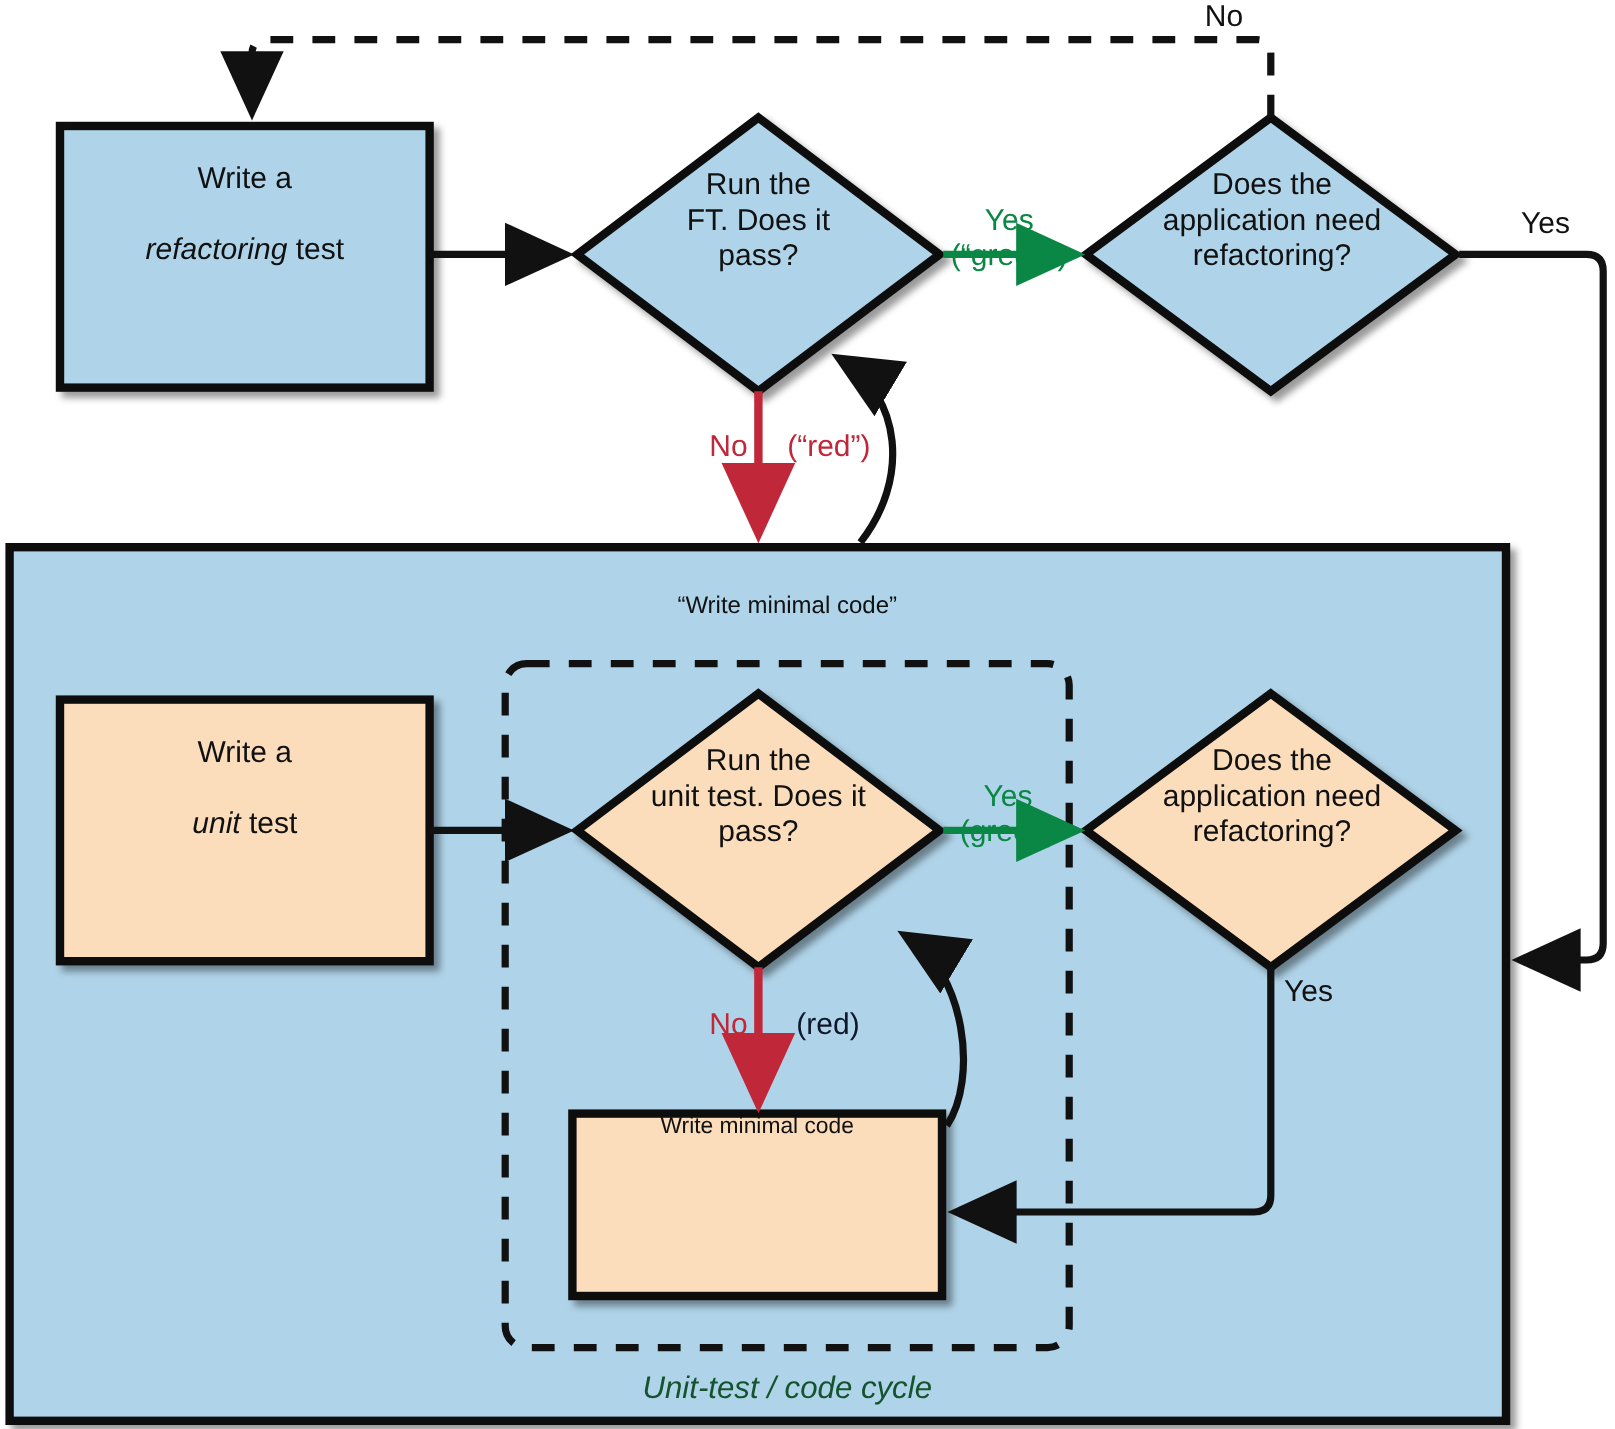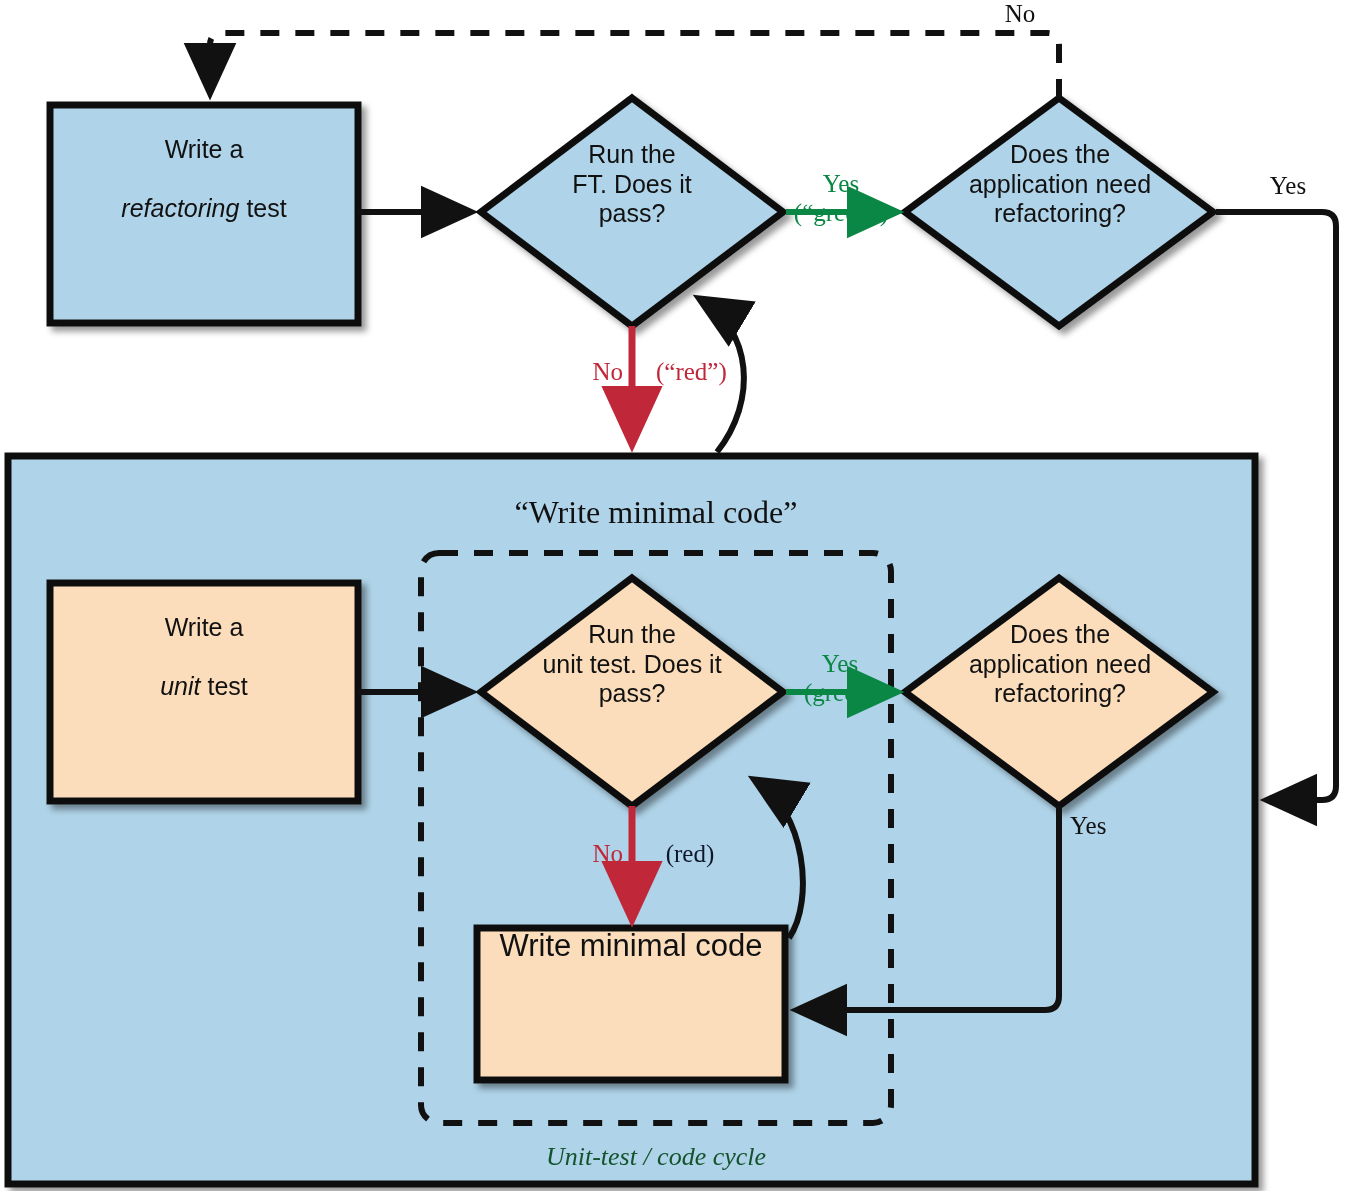--- a/index.html
+++ b/index.html
@@ -11,21 +11,21 @@
     display:flex;align-items:flex-start;justify-content:center;
     text-align:center;
     color:#111111;
     font-family:"Liberation Sans",sans-serif;
     line-height:1.18;
     pointer-events:none;
     white-space:pre-line;
   }
   .edge-label{
     position:absolute;
-    font-family:Liberation Serif, serif;
+    font-family:Liberation Sans, sans-serif;
     text-align:center;
     pointer-events:none;
     white-space:pre-line;
     line-height:1.14;
   }
   .ital{font-style:italic;}
 </style>
 </head>
 <body>
 
@@ -125,21 +125,21 @@
   <div class="edge-label" style="left:980px;top:0px;width:80px;font-size:25px;color:#111111;">No</div>
 
   <div class="edge-label" style="left:782px;top:170px;width:118px;font-size:25px;color:#0A8744;">Yes
 (“green”)</div>
 
   <div class="edge-label" style="left:563px;top:358px;width:60px;font-size:25px;color:#C0283A;text-align:right;">No</div>
   <div class="edge-label" style="left:640px;top:358px;width:110px;font-size:25px;color:#C0283A;text-align:left;margin-left:16px;">(“red”)</div>
 
   <div class="edge-label" style="left:1248px;top:172px;width:80px;font-size:25px;color:#111111;">Yes</div>
 
-  <div class="edge-label" style="left:383px;top:494px;width:546px;font-size:32px;color:#111111;">“Write minimal code”</div>
+  <div class="edge-label" style="left:383px;top:494px;width:546px;font-size:20px;color:#111111;">“Write minimal code”</div>
 
   <div class="node-label" style="left:50px;top:583px;width:308px;height:218px;font-size:25px;">
     <div>
       <div>Write a</div>
       <div><span class="ital">unit</span><span> test</span></div>
     </div>
   </div>
 
   <div class="node-label" style="left:497px;top:620px;width:270px;height:145px;font-size:25px;">Run the
 unit test. Does it
@@ -150,17 +150,17 @@
 refactoring?</div>
 
   <div class="edge-label" style="left:784px;top:650px;width:112px;font-size:25px;color:#0A8744;">Yes
 (green)</div>
 
   <div class="edge-label" style="left:563px;top:840px;width:60px;font-size:25px;color:#C0283A;text-align:right;">No</div>
   <div class="edge-label" style="left:640px;top:840px;width:100px;font-size:25px;color:#0f172a;text-align:center;">(red)</div>
 
   <div class="edge-label" style="left:1070px;top:812px;width:80px;font-size:25px;color:#111111;text-align:left;">Yes</div>
 
-  <div class="node-label" style="left:477px;top:928px;width:308px;height:152px;font-size:31px;">Write minimal code</div>
+  <div class="node-label" style="left:477px;top:928px;width:308px;height:152px;font-size:19px;">Write minimal code</div>
 
   <div class="edge-label ital" style="left:383px;top:1142px;width:546px;font-size:26px;color:#14532d;">Unit-test / code cycle</div>
 
 </div>
 
 </body></html>

